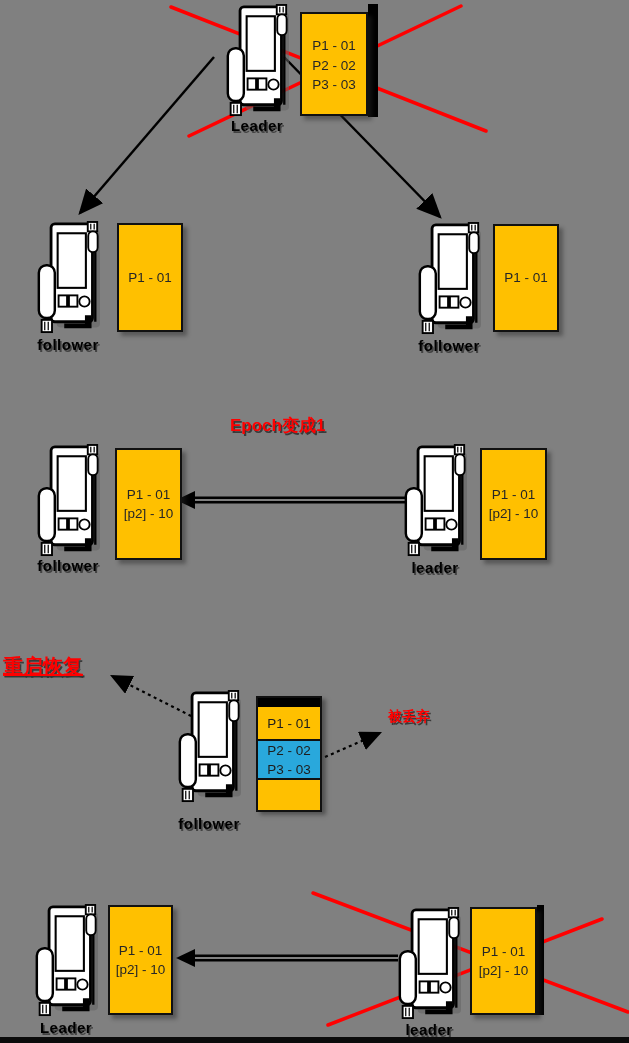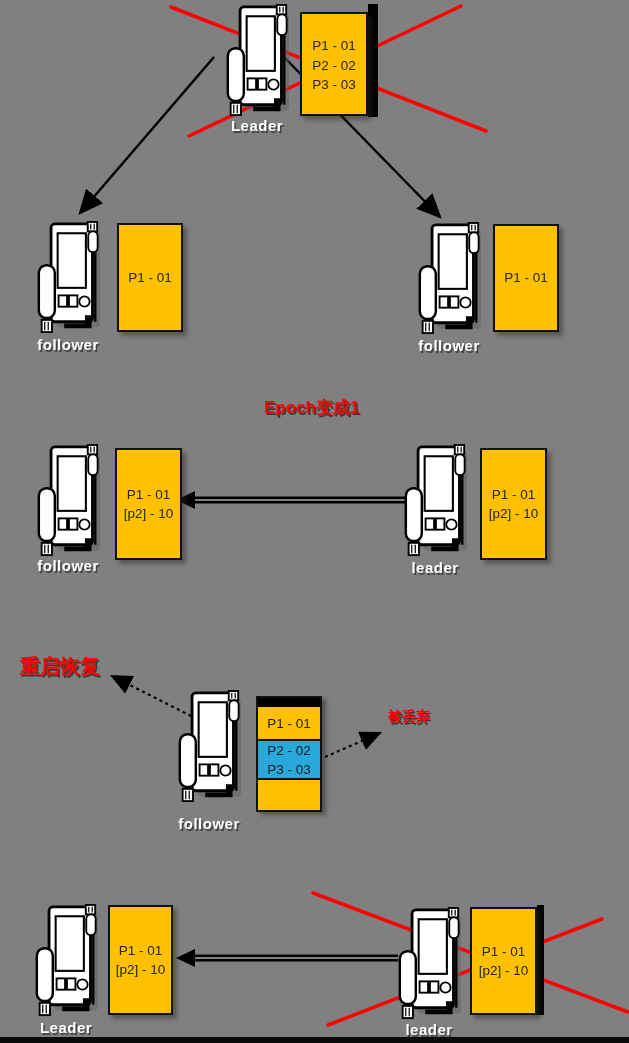--- a/index.html
+++ b/index.html
@@ -17,21 +17,21 @@
     position:absolute;left:0;top:0;width:629px;height:1043px;
     pointer-events:none;
   }
   .server-icon{
     position:absolute;width:64px;height:115px;
   }
   .server-icon svg{width:100%;height:100%;display:block;}
   .node-label{
     position:absolute;width:90px;height:18px;
     text-align:center;
-    font-size:15px;font-weight:bold;color:#ffffff;
+    font-size:15px;font-weight:bold;color:#000000;
     text-shadow:1.5px 1.5px 0 rgba(55,55,55,0.85);
     letter-spacing:0.5px;
   }
   .mbox{
     position:absolute;
     background:#ffc000;
     border:2px solid #111;
     box-sizing:border-box;
     box-shadow:4px 4px 4px rgba(40,40,40,0.45);
     color:#262626;
@@ -165,21 +165,21 @@
   <div class="server-icon" style="left:417px;top:221px;">
     <svg>
         <use href="#srv"></use>
       </svg>
   </div>
   <div class="node-label" style="left:404px;top:337px;">follower</div>
   <div class="mbox center-v" style="left:493px;top:224px;width:66px;height:108px;">
     <div class="mline">P1 - 01</div>
   </div>
 
-  <div class="annotation epoch" style="left:230px;top:396px;margin-left:34px;">Epoch变成1</div>
+  <div class="annotation epoch" style="left:230px;top:414px;">Epoch变成1</div>
 
   <div class="server-icon" style="left:36px;top:443px;">
     <svg>
         <use href="#srv"></use>
       </svg>
   </div>
   <div class="node-label" style="left:23px;top:557px;">follower</div>
   <div class="mbox center-v" style="left:115px;top:448px;width:67px;height:112px;">
     <div class="mline">P1 - 01</div>
     <div class="mline">[p2] - 10</div>
@@ -189,21 +189,21 @@
     <svg>
         <use href="#srv"></use>
       </svg>
   </div>
   <div class="node-label" style="left:390px;top:559px;">leader</div>
   <div class="mbox center-v" style="left:480px;top:448px;width:67px;height:112px;">
     <div class="mline">P1 - 01</div>
     <div class="mline">[p2] - 10</div>
   </div>
 
-  <div class="annotation restart" style="left:20px;top:653px;">重启恢复</div>
+  <div class="annotation restart" style="left:3px;top:653px;text-decoration:underline;">重启恢复</div>
 
   <div class="server-icon" style="left:177px;top:689px;">
     <svg>
         <use href="#srv"></use>
       </svg>
   </div>
   <div class="node-label" style="left:164px;top:815px;">follower</div>
 
   <div class="seg-box" style="left:256px;top:696px;width:66px;height:116px;">
     <div class="seg black-top"></div>

